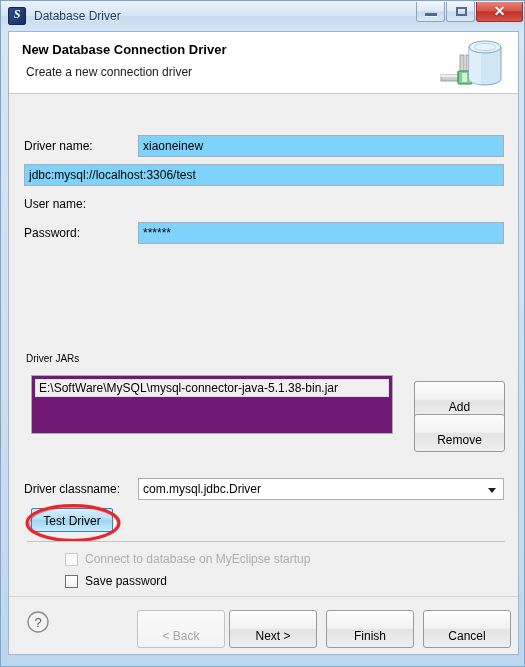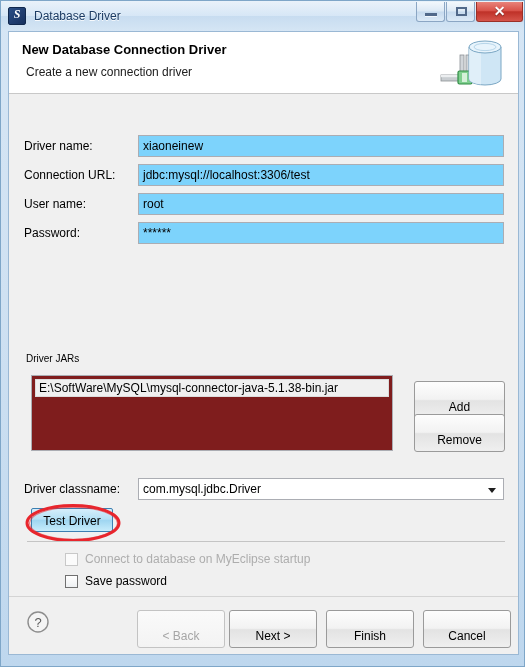--- a/index.html
+++ b/index.html
@@ -223,24 +223,24 @@
     left: 17px;
     font-size: 10px;
     color: #000000;
   }
 
   .jar-list {
     position: absolute;
     left: 22px;
     top: 281px;
     width: 362px;
-    height: 76px;
+    height: 59px;
     box-sizing: border-box;
     border: 1px solid #abadb3;
-    background: #7f1d1d;
+    background: #701a75;
     padding: 3px;
   }
   .jar-item {
     font-size: 12px;
     color: #000000;
     background: #f0f0f0;
     border: 1px solid #dcdcdc;
     padding: 1px 3px;
     white-space: nowrap;
     overflow: hidden;
@@ -412,27 +412,25 @@
 
     <div class="content">
 
 
       <div class="row" style="top:41px;">
         <span class="lbl field-lbl">Driver name:</span>
         <div class="textfield">xiaoneinew</div>
       </div>
 
       <div class="row" style="top:70px;">
-        <span class="lbl field-lbl">Connection URL:</span>
         <div class="textfield">jdbc:mysql://localhost:3306/test</div>
       </div>
 
       <div class="row" style="top:99px;">
         <span class="lbl field-lbl">User name:</span>
-        <div class="textfield">root</div>
       </div>
 
       <div class="row" style="top:128px;">
         <span class="lbl field-lbl">Password:</span>
         <div class="textfield">******</div>
       </div>
 
       <div class="section-label" style="top:259px;">Driver JARs</div>
 
       <div class="jar-list">

